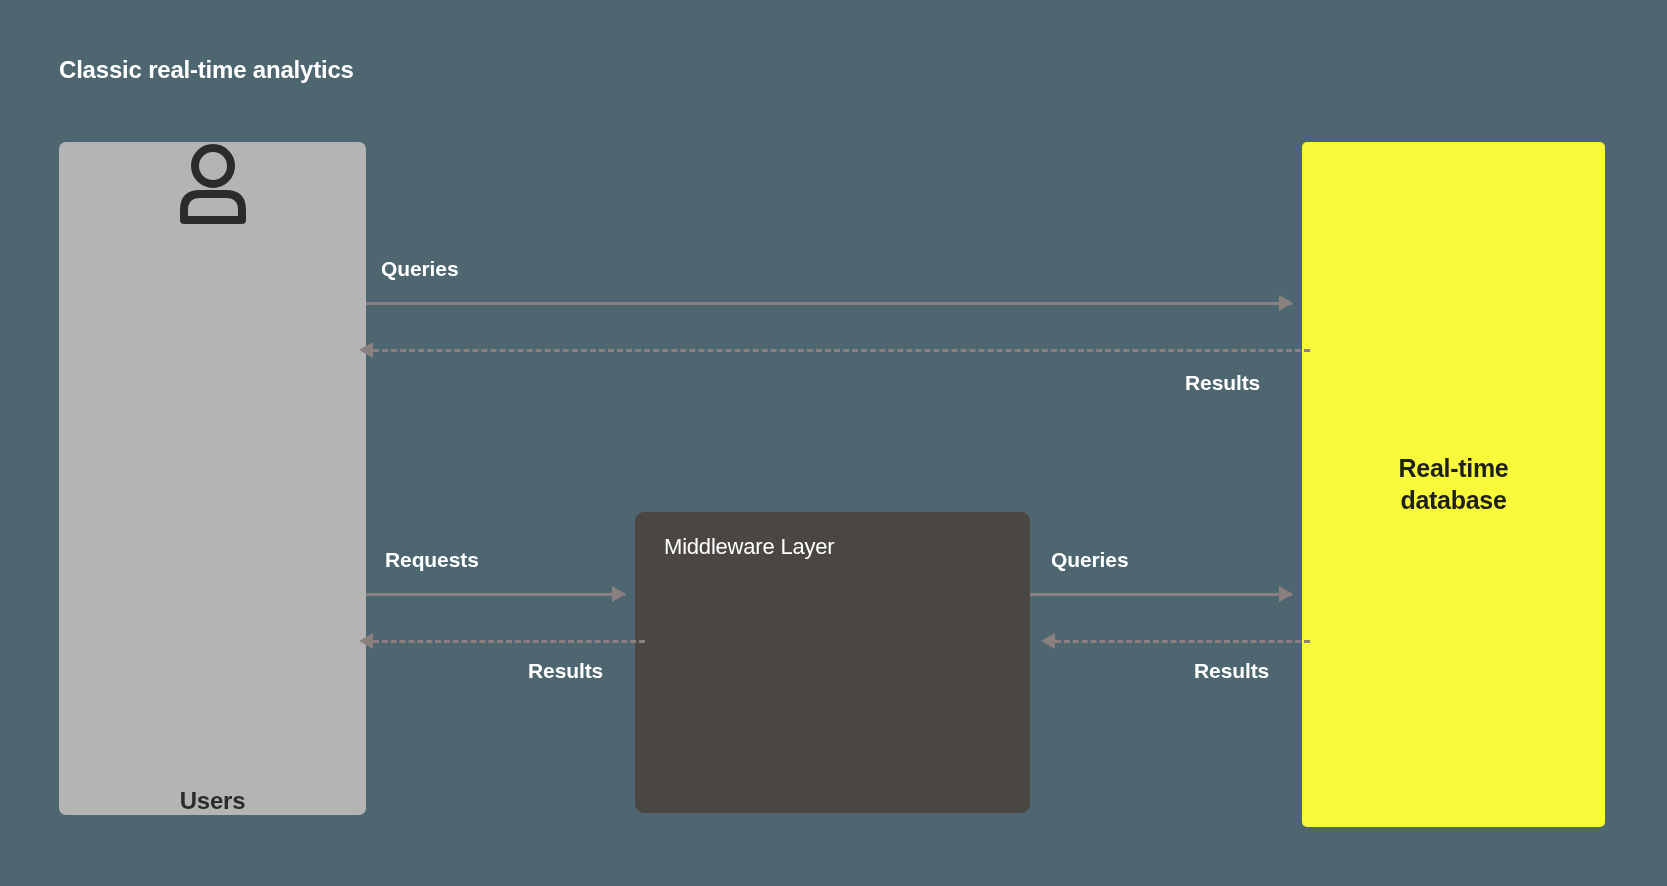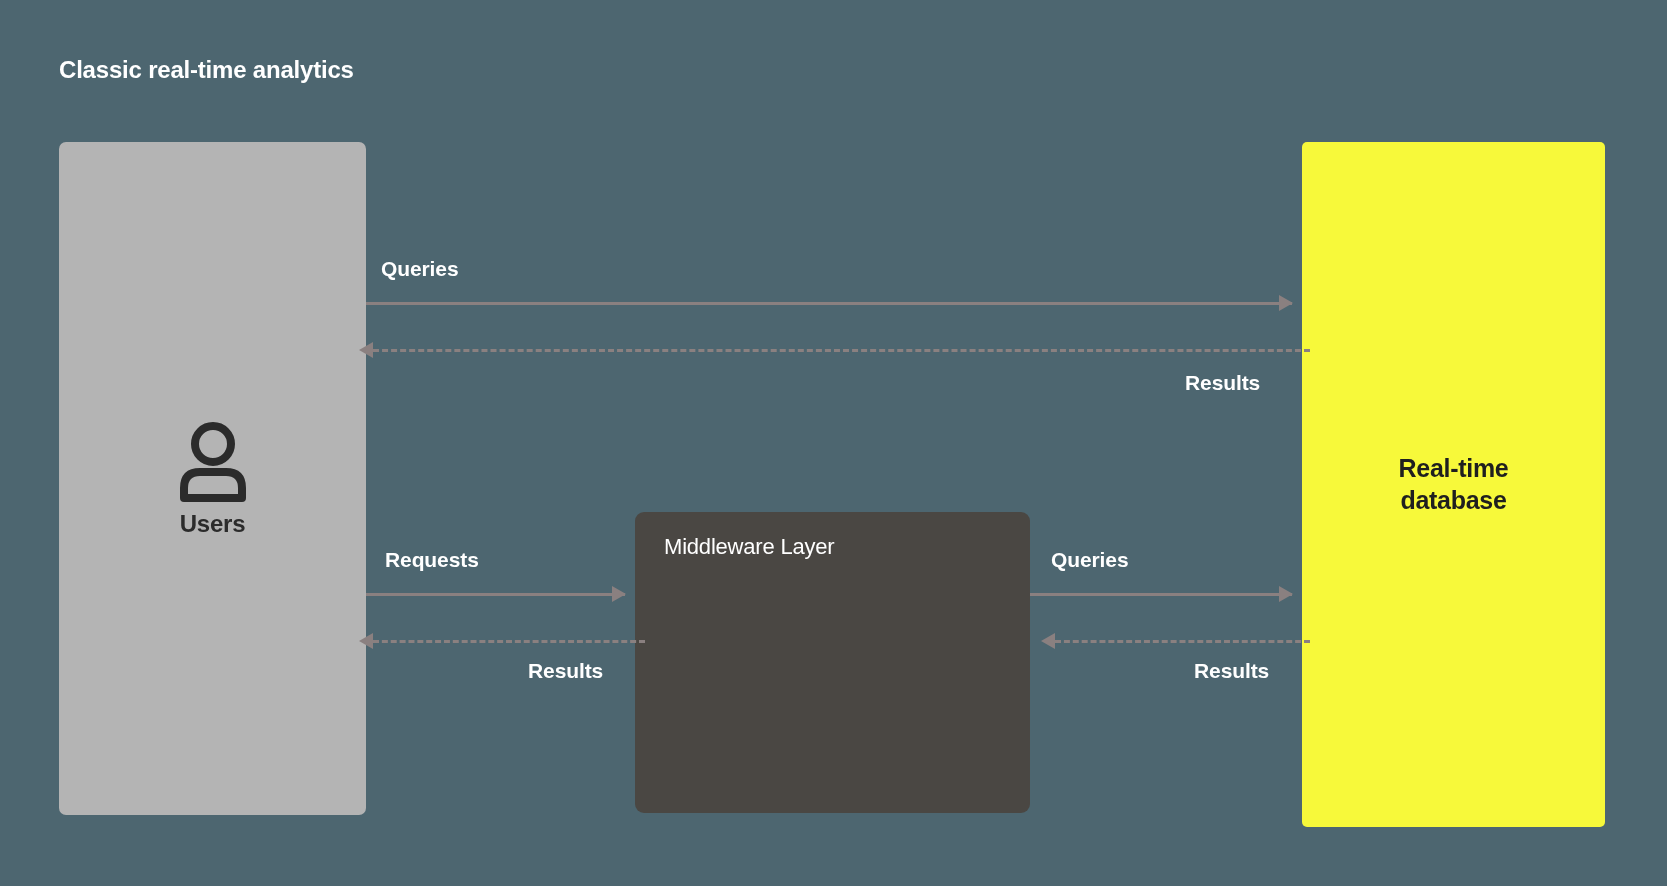--- a/index.html
+++ b/index.html
@@ -39,21 +39,21 @@
   #users-node {
     left: 59px;
     top: 142px;
     width: 307px;
     height: 673px;
     background: #b4b4b4;
     border-radius: 7px;
     display: flex;
     flex-direction: column;
     align-items: center;
-    justify-content: center;
+    justify-content: space-between;
   }
   #users-icon {
     width: 78px;
     height: 82px;
     display: block;
   }
   #users-label {
     margin-top: 8px;
     font-size: 24px;
     font-weight: bold;

